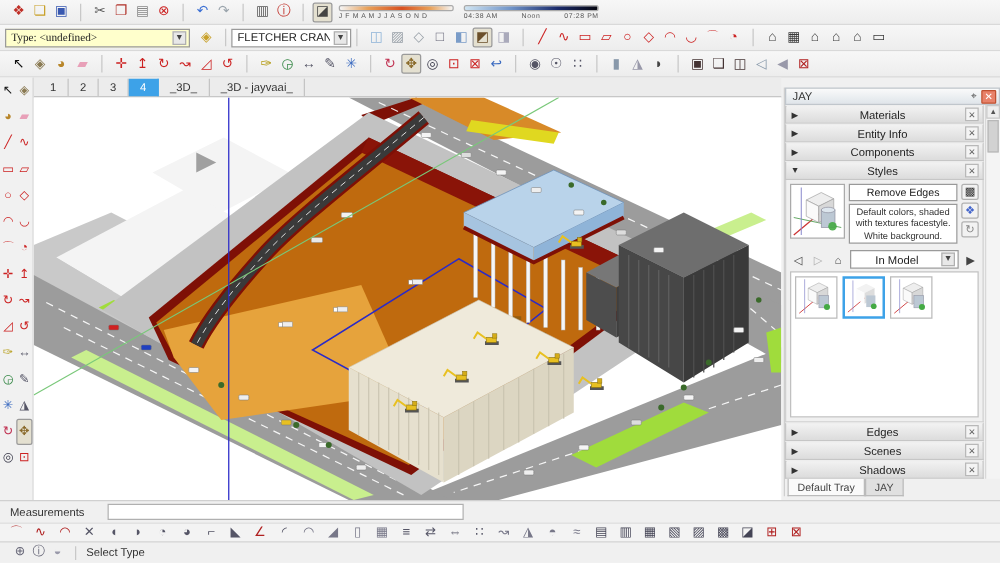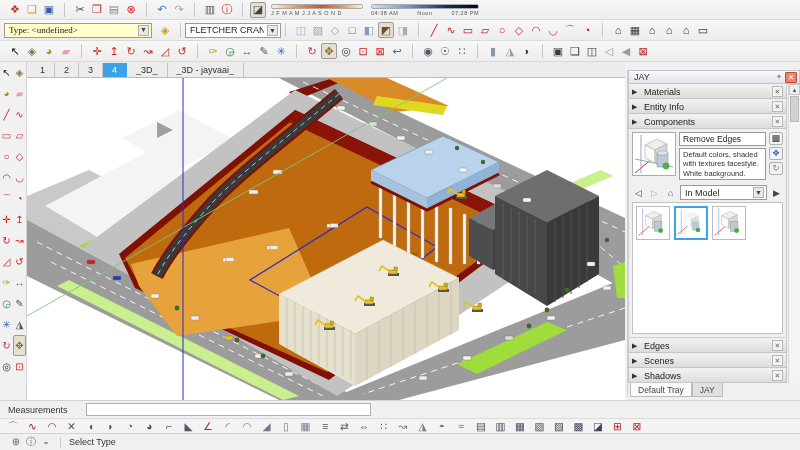--- a/index.html
+++ b/index.html
@@ -44,21 +44,21 @@
     border-right:1px solid #d5d5d5; display:grid; grid-template-columns:13px 13px;
     align-content:start; justify-content:center; }
   #left-rail .tbi { width:13px; height:21px; font-size:10px; }
 
   
   #viewport { left:27px; top:78px; width:598px; height:322px; background:#fff; }
   #viewport svg { display:block; }
 
   
   #tray { left:627px; top:70px; width:173px; height:327px; background:#f0f0f0;
-    border-left:1px solid #cfcfcf; display:flex; flex-direction:column; }
+    border-left:1px solid #cfcfcf; display:flex; flex-direction:column;text-align:center; }
   #tray-header { height:14px; background:linear-gradient(#fafafa,#dfe5ea);
     border:1px solid #c0c6cc; display:flex; align-items:center; padding:0 2px 0 5px; font-size:9px; color:#333; }
   #tray-header .sp { flex:1; }
   .tray-hbtn { width:12px; height:11px; display:flex; align-items:center; justify-content:center;
     font-size:8px; color:#555; }
   .tray-hbtn.close { background:#e8826a; border:1px solid #c05030; color:#fff; border-radius:1px; }
   #tray-body { flex:1; position:relative; display:flex; flex-direction:column; padding-right:13px; }
   .sect { height:15px; display:flex; align-items:center; gap:4px; padding:0 3px;
     background:linear-gradient(#f2f2f2,#dcdcdc); border:1px solid #c6c6c6; border-top-color:#eee;
     font-size:9px; color:#222; }
@@ -531,20 +531,25 @@
         <span class="x">✕</span>
       </div>
       <div class="sect">
         <span class="arrow">▶</span>
         <span class="lbl">Entity Info</span>
         <span class="x">✕</span>
       </div>
       <div class="sect">
         <span class="arrow">▶</span>
         <span class="lbl">Components</span>
+        <span class="x">✕</span>
+      </div>
+      <div class="sect">
+        <span class="arrow">▼</span>
+        <span class="lbl">Styles</span>
         <span class="x">✕</span>
       </div>
 
       <div id="styles-content">
         <div id="style-top">
           <div class="style-thumb">
             <svg width="42" height="42" viewBox="0 0 42 42">
               <line x1="2" y1="40" x2="26" y2="20" stroke="#cc3333" stroke-width="1"></line>
               <line x1="2" y1="26" x2="40" y2="34" stroke="#66aa66" stroke-width="0.8"></line>
               <line x1="8" y1="2" x2="8" y2="40" stroke="#8888cc" stroke-width="0.8"></line>

